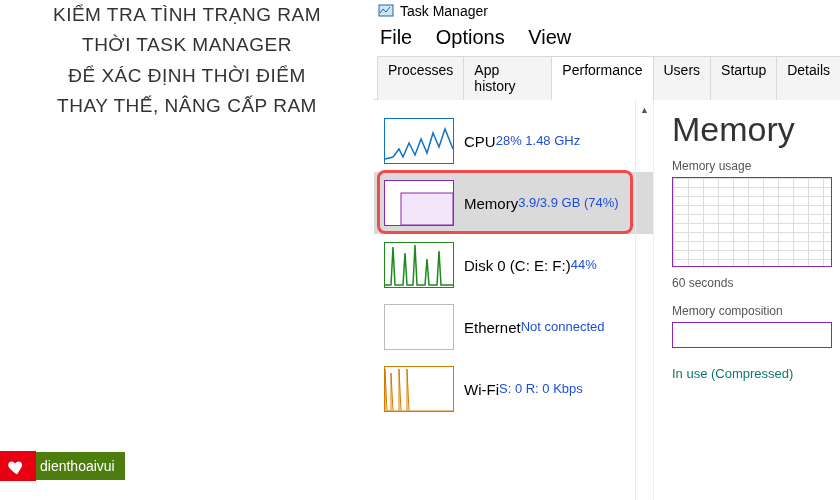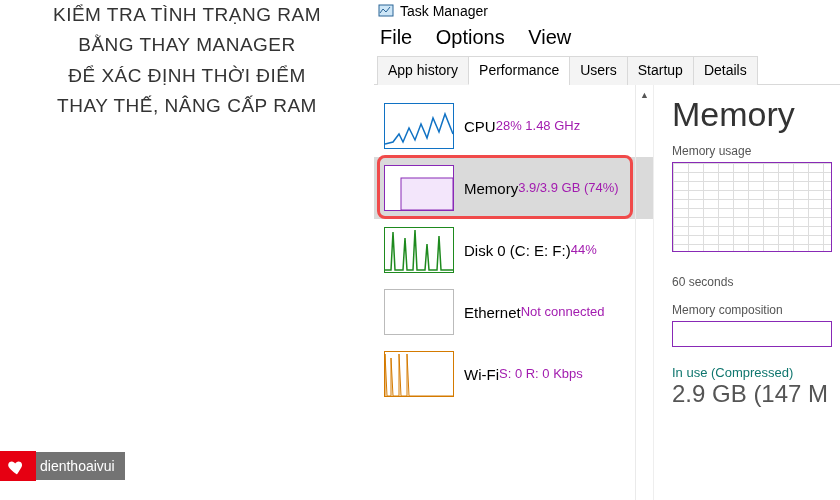--- a/index.html
+++ b/index.html
@@ -6,21 +6,21 @@
 body { width: 840px; height: 500px; background: #fff; overflow: hidden; position: relative; }
 
 .whole { display: flex; height: 100%; position: relative; }
 
 .left-panel { width: 374px; height: 100%; background: #fff; position: relative; display: flex; flex-direction: column; justify-content: flex-start; align-items: center; }
 .instruction { text-align: center; color: #333; font-size: 19px; line-height: 1.6; letter-spacing: 0.5px; font-weight: 400; }
 
 .watermark { position: absolute; bottom: 18px; left: 0; display: flex; align-items: center; height: 32px; }
 .wm-red { background: #e60012; color: #fff; display: flex; align-items: center; padding: 4px 6px 4px 6px; font-size: 12px; }
 .wm-icon { width: 22px; height: 22px; margin-right: 2px; }
-.wm-black { background: #737373; color: #fff; padding: 6px 10px 6px 4px; font-size: 14px; font-weight: 500; }
+.wm-black { background: #4d7c0f; color: #fff; padding: 6px 10px 6px 4px; font-size: 14px; font-weight: 500; }
 
 .right-panel { flex: 1; height: 100%; background: #fff; position: relative; }
 
 .title-row { display: flex; align-items: center; padding: 3px 0 3px 4px; font-size: 14px; }
 .title-icon { width: 16px; height: 16px; margin-right: 6px; }
 
 .menu-row { padding: 4px 6px 6px 6px; font-size: 20px; color: #000; }
 .menu-item { margin-right: 18px; display: inline-block; cursor: default; }
 
 .tabs-row { display: flex; border-bottom: 1px solid #d9d9d9; padding-left: 3px; background: #fff; }
@@ -28,49 +28,49 @@
 .tab.active { background: #fff; border-bottom: 1px solid #fff; top: 1px; }
 
 .content { display: flex; background: #fff; height: calc(100% - 80px); }
 
 .cat-list { width: 280px; border-right: 1px solid #eee; position: relative; padding-top: 10px; }
 .cat-row { display: flex; align-items: center; padding: 6px 8px 6px 10px; min-height: 62px; cursor: default; }
 .cat-row.selected { background: #dadada; }
 .thumb { width: 70px; height: 46px; border: 1px solid; background: #fff; position: relative; flex-shrink: 0; }
 .cat-text { margin-left: 10px; display:flex; flex-direction:row; }
 .cat-title { font-size: 15px; color: #000; }
-.cat-sub { font-size: 13px; color: #a21caf; }
+.cat-sub { font-size: 13px; color: #1d4ed8; }
 
 .highlight-box { position: absolute; border: 3px solid #f04a4a; border-radius: 8px; pointer-events: none; }
 
 .scroll-track { position: absolute; top: 0; right: 0; width: 18px; height: 100%; border-left: 1px solid #eaeaea; }
 .scroll-arrow { width: 100%; height: 20px; display: flex; align-items: center; justify-content: center; font-size: 9px; color: #555; }
 
 .detail-pane { flex: 1; padding: 10px 0 0 18px; }
 .big-title { font-size: 34px; font-weight: 300; color: #333; margin-bottom: 10px; }
 .section-label { font-size: 12px; color: #555; margin-bottom: 4px; }
 .usage-graph { width: 160px; height: 90px; background: repeating-linear-gradient(to bottom, #ddd, #ddd 1px, transparent 1px, transparent 9px), repeating-linear-gradient(to right, #ddd, #ddd 1px, transparent 1px, transparent 15px); border:1px solid #8829b6; }
-.timescale { font-size: 12px; color: #555; margin-top: 23px; }
+.timescale { font-size: 12px; color: #555; margin-top: 9px; }
 .comp-bar { width: 160px; height: 26px; border: 1px solid #8829b6; margin-top: 2px; }
 .inuse { margin-top: 18px; }
 .inuse-label { font-size: 13px; color: #0f766e; }
 .inuse-val { font-size: 24px; color: #555; }
 
 
 .th-cpu svg, .th-mem svg, .th-disk svg, .th-eth svg, .th-wifi svg { position:absolute; left:0; top:0; }
 </style>
 </head>
 <body>
 
 <div class="whole">
 
   <div class="left-panel">
     <div class="instruction">
       <div>KIỂM TRA TÌNH TRẠNG RAM</div>
-      <div>BẰNG THAY MANAGER</div>
+      <div>THỜI TASK MANAGER</div>
       <div>ĐỂ XÁC ĐỊNH THỜI ĐIỂM</div>
       <div>THAY THẾ, NÂNG CẤP RAM</div>
     </div>
 
     <div class="watermark">
       <div class="wm-red">
         <svg class="wm-icon" viewBox="0 0 24 24">
           <path fill="#fff" d="M12 21s-7-4.35-9-8c-1.5-2.7.2-6 3.2-6 1.8 0 3 1.2 3.8 2.2C10.8 8.2 12 7 13.8 7c3 0 4.7 3.3 3.2 6-2 3.65-5 8-5 8z"></path>
         </svg>
       </div>
@@ -88,20 +88,21 @@
       <span>Task Manager</span>
     </div>
 
     <div class="menu-row">
       <span class="menu-item">File</span>
       <span class="menu-item">Options</span>
       <span class="menu-item">View</span>
     </div>
 
     <div class="tabs-row">
+      <div class="tab">Processes</div>
       <div class="tab">App history</div>
       <div class="tab active">Performance</div>
       <div class="tab">Users</div>
       <div class="tab">Startup</div>
       <div class="tab">Details</div>
     </div>
 
     <div class="content">
 
       <div class="cat-list">
@@ -173,19 +174,18 @@
         <div class="big-title">Memory</div>
         <div class="section-label">Memory usage</div>
         <div class="usage-graph"></div>
         <div class="timescale">60 seconds</div>
 
         <div class="section-label" style="margin-top:14px">Memory composition</div>
         <div class="comp-bar"></div>
 
         <div class="inuse">
           <div class="inuse-label">In use (Compressed)</div>
-          <div class="inuse-val">2.9 GB (147 M</div>
         </div>
       </div>
 
     </div>
   </div>
 </div>
 
 </body></html>

